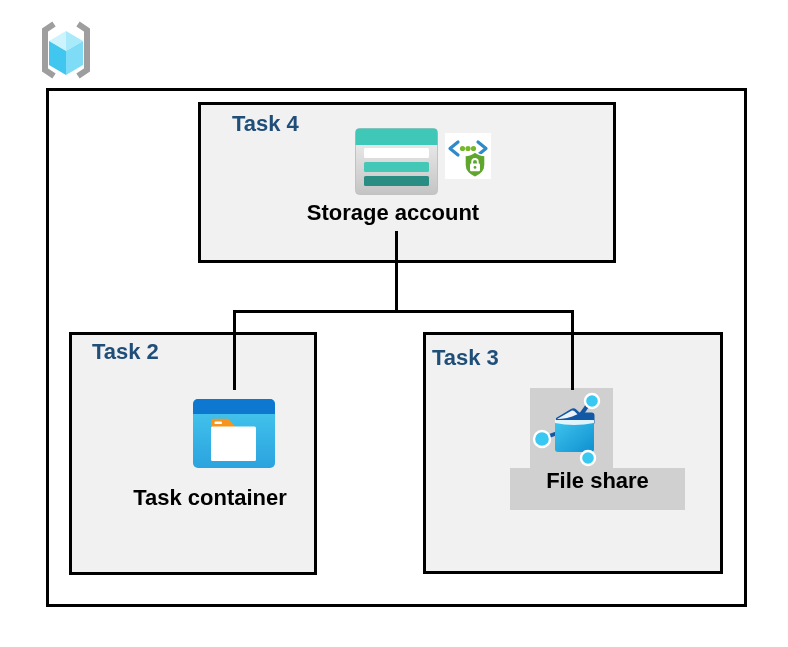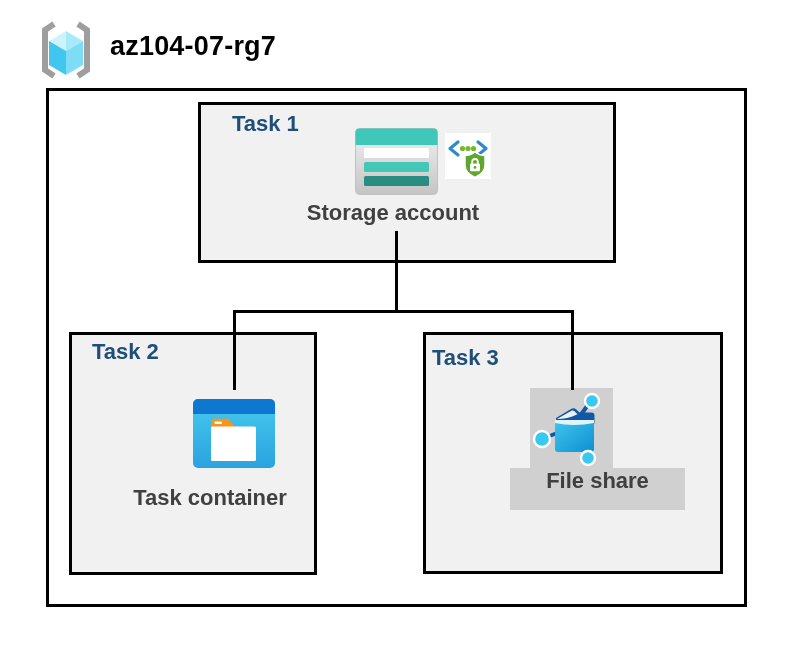--- a/index.html
+++ b/index.html
@@ -34,21 +34,21 @@
   }
   .task1 { left: 198px; top: 102px; width: 418px; height: 161px; }
   .task2 { left: 69px;  top: 332px; width: 248px; height: 243px; }
   .task3 { left: 423px; top: 332px; width: 300px; height: 242px; }
 
   .task-label {
     font-size: 22px; font-weight: 700; color: #1f4e79;
     white-space: nowrap;
   }
   .caption {
-    font-size: 22px; font-weight: 700; color: #404040;
+    font-size: 22px; font-weight: 700; color: #000000;
     text-align: center; white-space: nowrap;
   }
 
   .line { background: #000000; }
 
   .shield-bg {
     background: #ffffff;
   }
   .gray-sq { background: #d0d0d0; }
   .file-band {
@@ -62,26 +62,25 @@
 <div class="canvas">
 
   <svg class="abs" style="left:38px; top:18px;" width="56" height="64" viewBox="0 0 56 64">
     <polyline points="16,6 7,12 7,52 16,58" fill="none" stroke="#9e9e9e" stroke-width="6"></polyline>
     <polyline points="40,6 49,12 49,52 40,58" fill="none" stroke="#9e9e9e" stroke-width="6"></polyline>
     <polygon points="28,13 11,23 28,33" fill="#cdf4fc"></polygon>
     <polygon points="28,13 45,23 28,33" fill="#a8eafa"></polygon>
     <polygon points="11,23 28,33 28,57 11,47" fill="#41c6ef"></polygon>
     <polygon points="45,23 28,33 28,57 45,47" fill="#7fdcf6"></polygon>
   </svg>
-  <div class="abs rg-title">az104-07-rg7</div>
 
   <div class="abs outer-box"></div>
 
   <div class="abs task-box task1">
-    <div class="abs task-label" style="left:31px; top:6px;">Task 1</div>
+    <div class="abs task-label" style="left:31px; top:6px;">Task 4</div>
 
     <svg class="abs" style="left:154px; top:23px;" width="83" height="67" viewBox="0 0 83 67">
       <defs>
         <linearGradient id="sgBody" x1="0" y1="0" x2="0" y2="1">
           <stop offset="0" stop-color="#f2f2f2"></stop>
           <stop offset="1" stop-color="#c4c4c4"></stop>
         </linearGradient>
       </defs>
       <rect x="0.5" y="0.5" width="82" height="66" rx="4" fill="url(#sgBody)" stroke="#c2c2c2"></rect>
       <path d="M0.5 4.5 a4 4 0 0 1 4 -4 h74 a4 4 0 0 1 4 4 v12.5 h-82 z" fill="#3fc8b7"></path>

